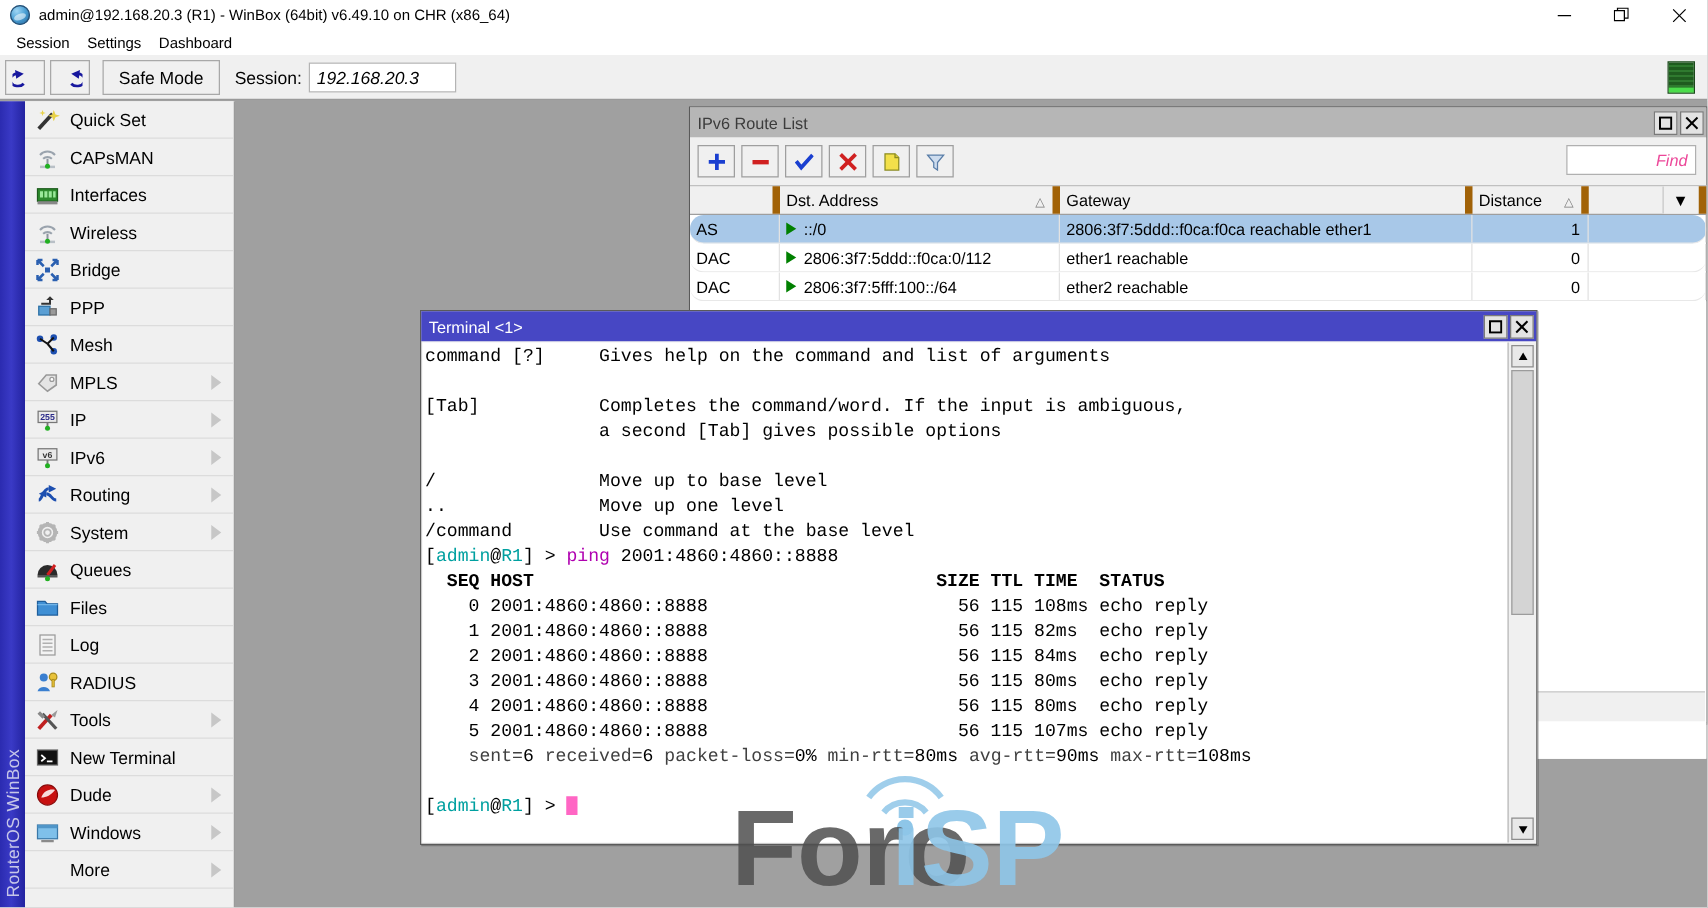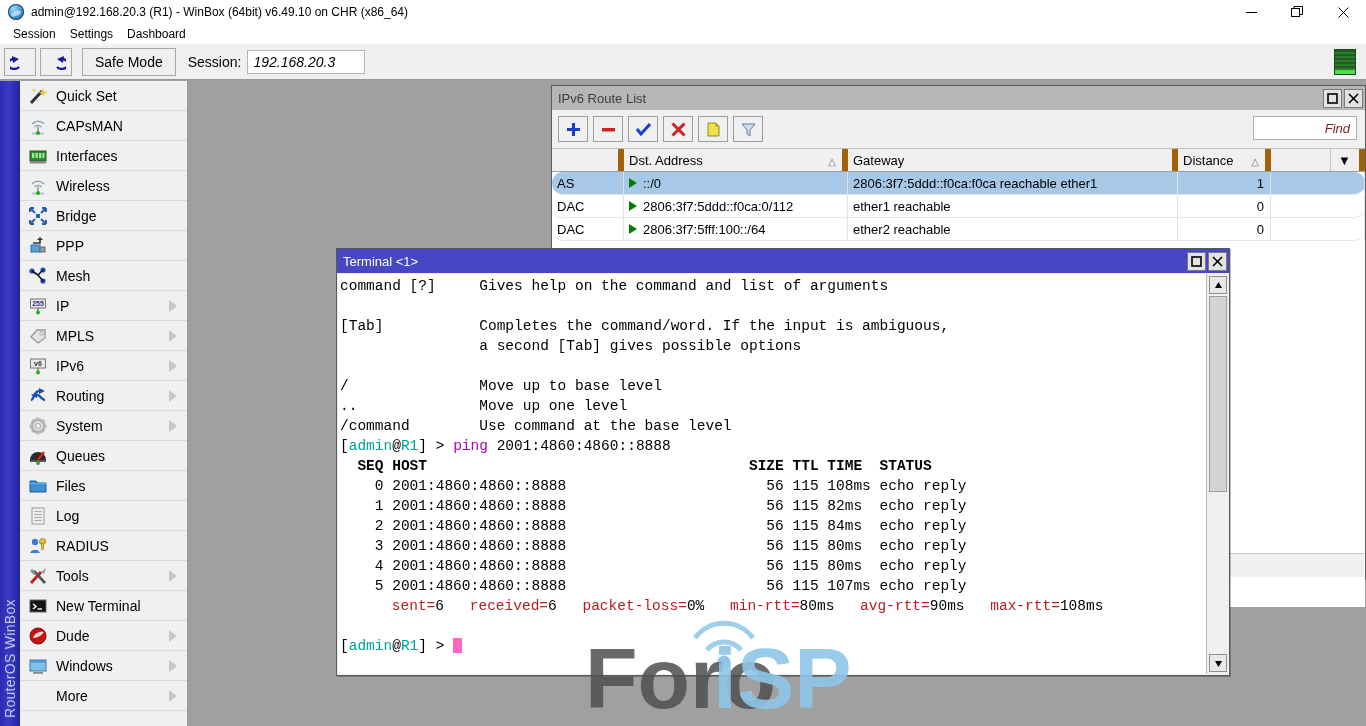--- a/index.html
+++ b/index.html
@@ -203,21 +203,21 @@
     background: #f0f0f0; border: 1px solid #9e9e9e;
     display: flex; align-items: center; justify-content: center;
     cursor: default;
   }
   .rl-find {
     position: absolute; right: 8px; top: 6px;
     width: 104px; height: 24px;
     background: #ffffff; border: 1px solid #b0b0b0;
     display: flex; align-items: center; justify-content: flex-end;
     padding-right: 6px;
-    font-size: 13px; color: #7f1d1d; font-style: italic;
+    font-size: 13px; color: #ec4899; font-style: italic;
   }
   .rl-table { background: #ffffff; }
   .rl-head {
     display: flex; height: 24px;
     background: #f0f0f0;
     border-top: 1px solid #c0c0c0;
     border-bottom: 1px solid #9e9e9e;
     font-size: 13px; color: #000;
   }
   .rl-head > div {
@@ -302,21 +302,21 @@
   .sb-up { top: 2px; }
   .sb-down { bottom: 2px; }
   .sb-thumb {
     position: absolute; left: 2px; width: 18px;
     top: 22px; height: 196px;
     background: #d4d4d4; border: 1px solid #9c9c9c;
     cursor: default;
   }
   .c-teal   { color: #00a0a0; }
   .c-mag    { color: #b000b0; }
-  .c-green  { color: #b91c1c; margin-left: 17px; }
+  .c-green  { color: #404040; }
   .cursor-blk {
     display: inline-block; width: 9px; height: 15px;
     background: #ff66c4; vertical-align: -3px;
   }
 </style>
 </head>
 <body>
 
 <div id="app">
 
@@ -455,37 +455,37 @@
               <line x1="4" y1="5" x2="10" y2="9" stroke="#111" stroke-width="1.6"></line>
               <line x1="10" y1="9" x2="15" y2="4" stroke="#111" stroke-width="1.6"></line>
               <line x1="10" y1="9" x2="15" y2="15" stroke="#111" stroke-width="1.6"></line>
             </svg>
           </span>
           <span class="lbl">Mesh</span>
         </div>
         <div class="menu-row">
           <span class="ic">
             <svg width="20" height="20" viewBox="0 0 20 20">
+              <path d="M3 11 L9 4 L17 4 L17 12 L10 17 Z" fill="#e4e4e4" stroke="#999" stroke-width="1.3"></path>
+              <circle cx="13.5" cy="7.5" r="1.6" fill="#fff" stroke="#999"></circle>
+            </svg>
+          </span>
+          <span class="lbl">MPLS</span>
+          <span class="arrow-r"></span>
+        </div>
+        <div class="menu-row">
+          <span class="ic">
+            <svg width="20" height="20" viewBox="0 0 20 20">
               <rect x="2.5" y="3" width="15" height="9" fill="#e9e9e9" stroke="#777"></rect>
               <text x="10" y="10.4" font-size="7" font-family="'Liberation Sans',sans-serif" text-anchor="middle" fill="#2a2a8a" font-weight="bold">255</text>
               <line x1="10" y1="12" x2="10" y2="16" stroke="#777" stroke-width="1.5"></line>
               <circle cx="10" cy="16.5" r="2" fill="#22b022"></circle>
             </svg>
           </span>
           <span class="lbl">IP</span>
-          <span class="arrow-r"></span>
-        </div>
-        <div class="menu-row">
-          <span class="ic">
-            <svg width="20" height="20" viewBox="0 0 20 20">
-              <path d="M3 11 L9 4 L17 4 L17 12 L10 17 Z" fill="#e4e4e4" stroke="#999" stroke-width="1.3"></path>
-              <circle cx="13.5" cy="7.5" r="1.6" fill="#fff" stroke="#999"></circle>
-            </svg>
-          </span>
-          <span class="lbl">MPLS</span>
           <span class="arrow-r"></span>
         </div>
         <div class="menu-row">
           <span class="ic">
             <svg width="20" height="20" viewBox="0 0 20 20">
               <rect x="2.5" y="3" width="15" height="9" fill="#e9e9e9" stroke="#777"></rect>
               <text x="10" y="10.4" font-size="7" font-family="'Liberation Sans',sans-serif" text-anchor="middle" fill="#333" font-weight="bold">v6</text>
               <line x1="10" y1="12" x2="10" y2="16" stroke="#777" stroke-width="1.5"></line>
               <circle cx="10" cy="16.5" r="2" fill="#22b022"></circle>
             </svg>

